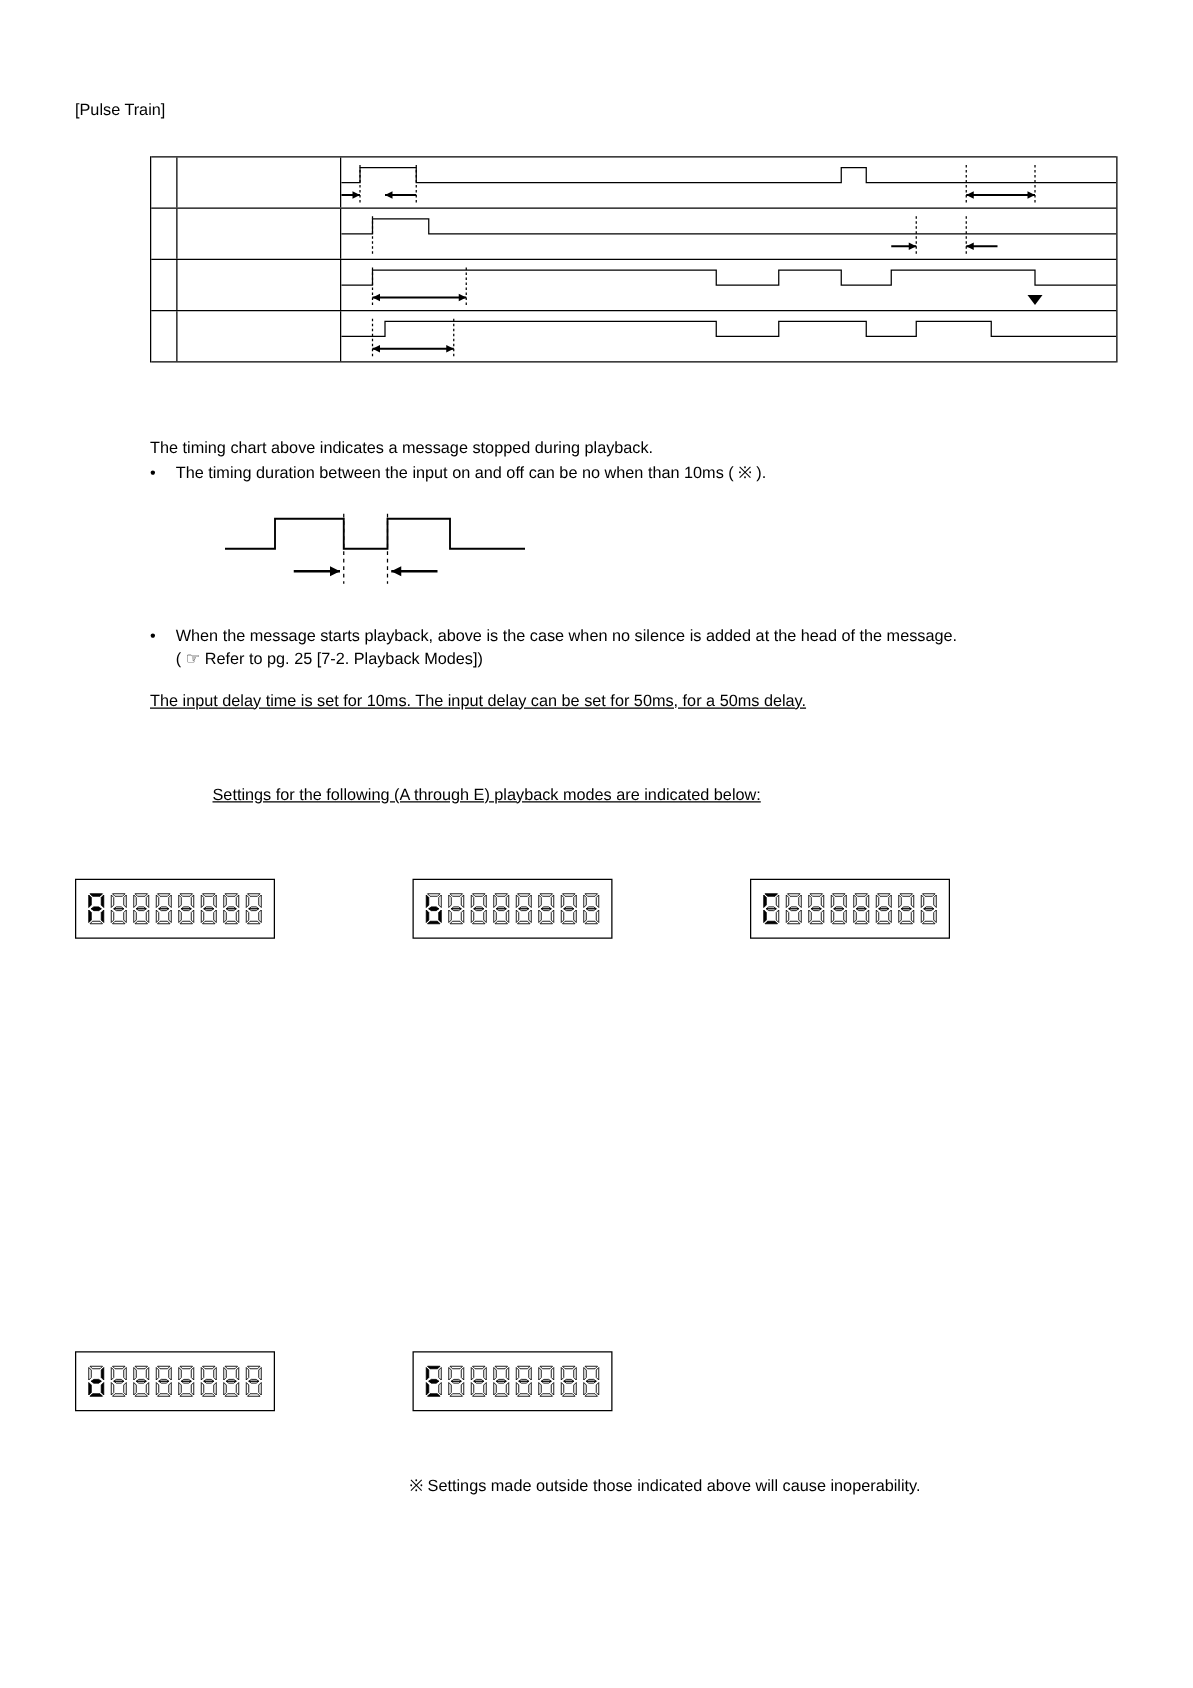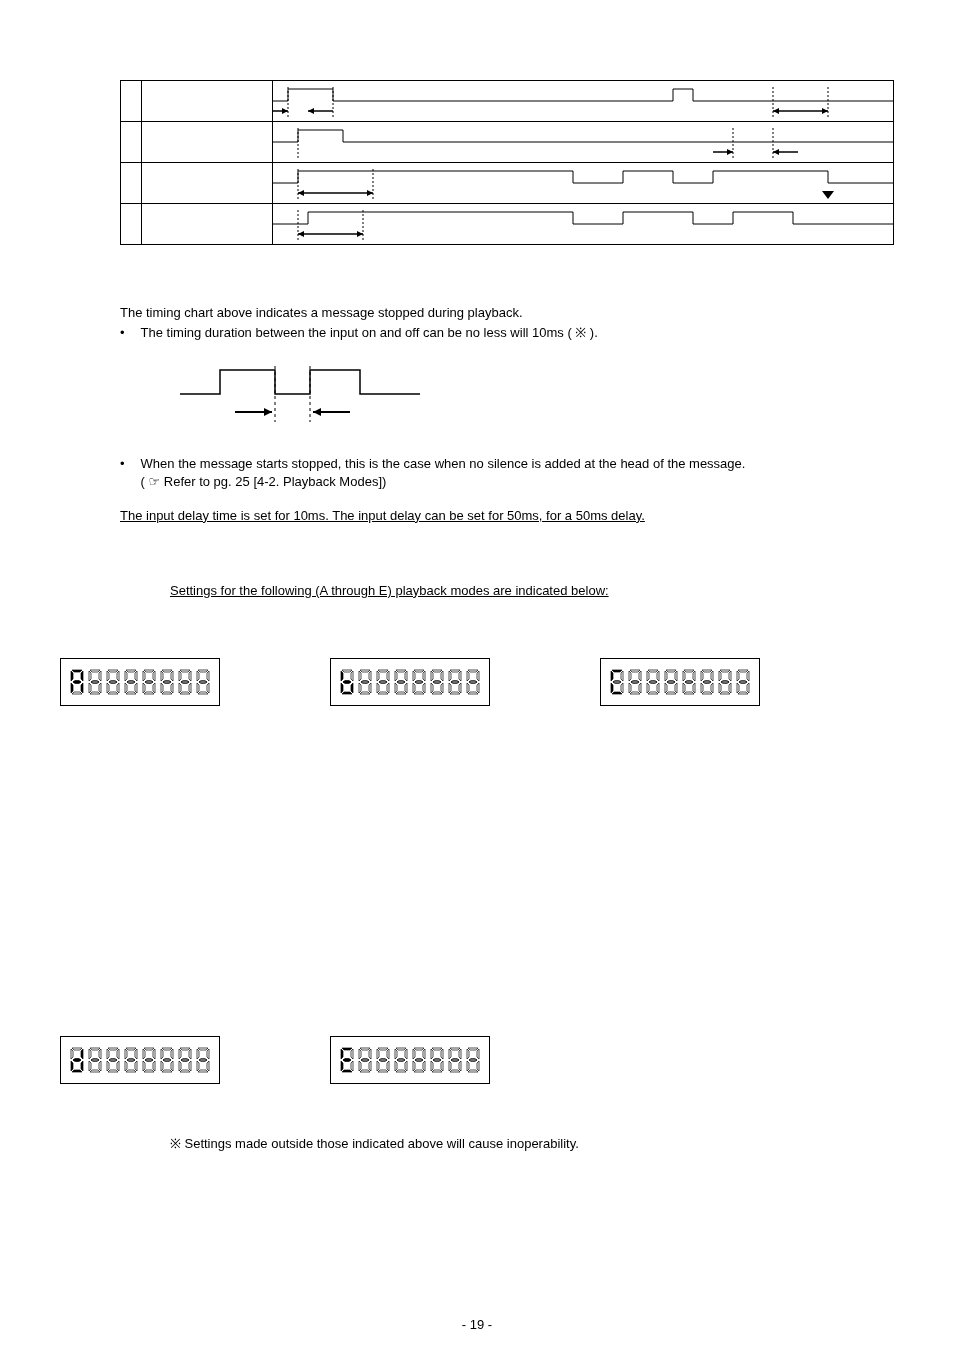--- a/index.html
+++ b/index.html
@@ -91,33 +91,35 @@
     display: flex;
     gap: 2px;
   }
   .seg {
     width: 16px;
     height: 26px;
   }
   .footer-note {
     margin-left: 110px;
     margin-top: 50px;
+    text-align: center;
   }
   .page-number {
     position: absolute;
     bottom: 18px;
     left: 0;
     width: 100%;
     text-align: center;
   }
 </style>
 </head>
 <body>
 
 <div class="page">
+  <div class="title">[Pulse Train]</div>
 
   <div class="chart-area">
     <div class="chart-row">
       <div class="row-label"></div>
       <div class="row-gap"></div>
       <div class="row-wave">
         <svg viewBox="0 0 620 40" preserveAspectRatio="none">
 
           <polyline points="0,20 15,20 15,8 60,8 60,20 400,20 400,8 420,8 420,20 620,20" fill="none" stroke="#000" stroke-width="1"></polyline>
 
@@ -180,42 +182,42 @@
           <polygon points="90,30 84,27 84,33" fill="#000"></polygon>
         </svg>
       </div>
     </div>
   </div>
 
   <div class="body-indent">
     <div>The timing chart above indicates a message stopped during playback.</div>
     <div class="bullet-row">
       <div class="bullet-dot">•</div>
-      <div>The timing duration between the input on and off can be no less will 10ms ( ※ ).</div>
+      <div>The timing duration between the input on and off can be no when than 10ms ( ※ ).</div>
     </div>
   </div>
 
   <div class="small-diagram">
     <svg width="240" height="70">
       <polyline points="0,32 40,32 40,8 95,8 95,32 130,32 130,8 180,8 180,32 240,32" fill="none" stroke="#000" stroke-width="1.5"></polyline>
       <line x1="95" y1="4" x2="95" y2="60" stroke="#000" stroke-width="1" stroke-dasharray="3 3"></line>
       <line x1="130" y1="4" x2="130" y2="60" stroke="#000" stroke-width="1" stroke-dasharray="3 3"></line>
       <line x1="55" y1="50" x2="92" y2="50" stroke="#000" stroke-width="2"></line>
       <polygon points="92,50 84,46 84,54" fill="#000"></polygon>
       <line x1="170" y1="50" x2="133" y2="50" stroke="#000" stroke-width="2"></line>
       <polygon points="133,50 141,46 141,54" fill="#000"></polygon>
     </svg>
   </div>
 
   <div class="body-indent">
     <div class="bullet-row">
       <div class="bullet-dot">•</div>
       <div>
-        <div>When the message starts stopped, this is the case when no silence is added at the head of the message.</div>
-        <div>( ☞ Refer to pg. 25 [4-2. Playback Modes])</div>
+        <div>When the message starts playback, above is the case when no silence is added at the head of the message.</div>
+        <div>( ☞ Refer to pg. 25 [7-2. Playback Modes])</div>
       </div>
     </div>
     <div style="margin-top:16px;text-decoration:underline;">The input delay time is set for 10ms.  The input delay can be set for 50ms, for a 50ms delay.</div>
   </div>
 
   <div class="settings-note">Settings for the following (A through E) playback modes are indicated below:</div>
 
   <div class="lcd-grid" id="lcd-grid">
       <div style="display: flex; gap: 110px; width: 100%;">
         <div class="lcd-box">
@@ -599,14 +601,13 @@
     <polygon points="2,2 2,12 4,10 4,4" fill="none" stroke="#000" stroke-width="0.7"></polygon>
     <polygon points="4,13 12,13 10,14.5 6,14.5 4,13 6,11.5 10,11.5 12,13" fill="none" stroke="#000" stroke-width="0.7"></polygon>
   </svg>
           </div>
         </div>
       </div>
     </div>
 
   <div class="footer-note">※ Settings made outside those indicated above will cause inoperability.</div>
 
-  <div class="page-number">- 19 -</div>
 </div>
 
 </body></html>

